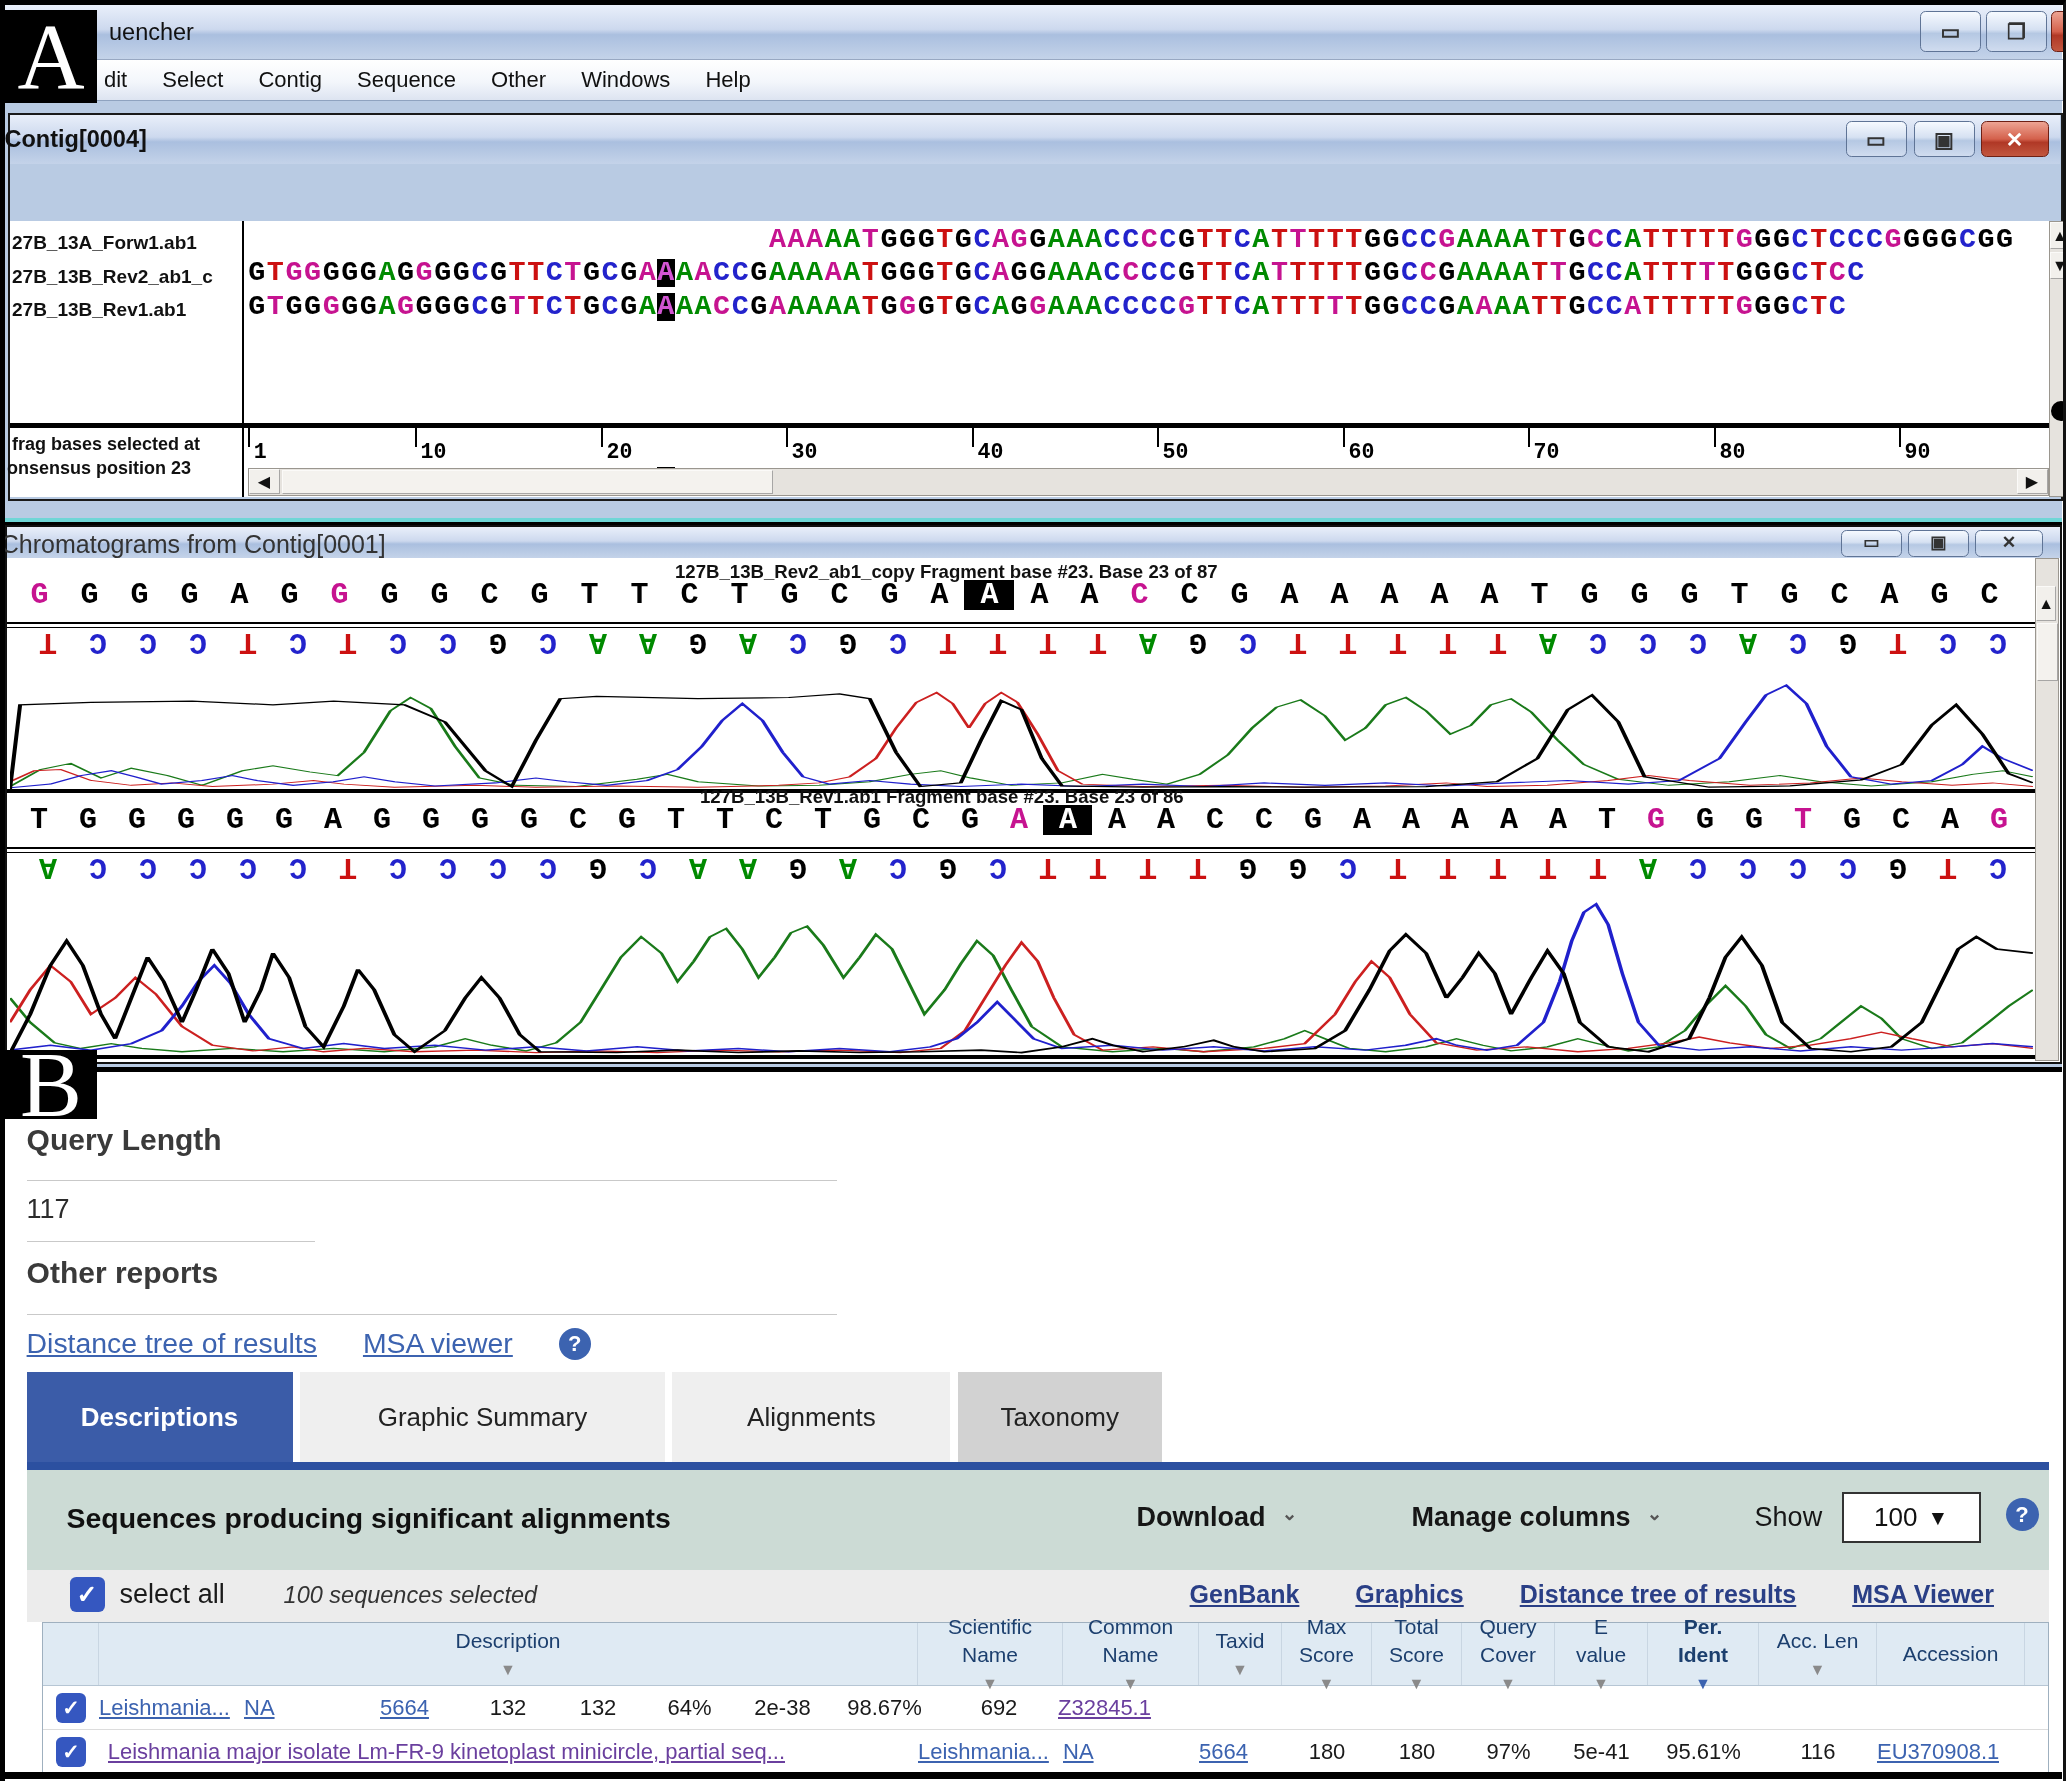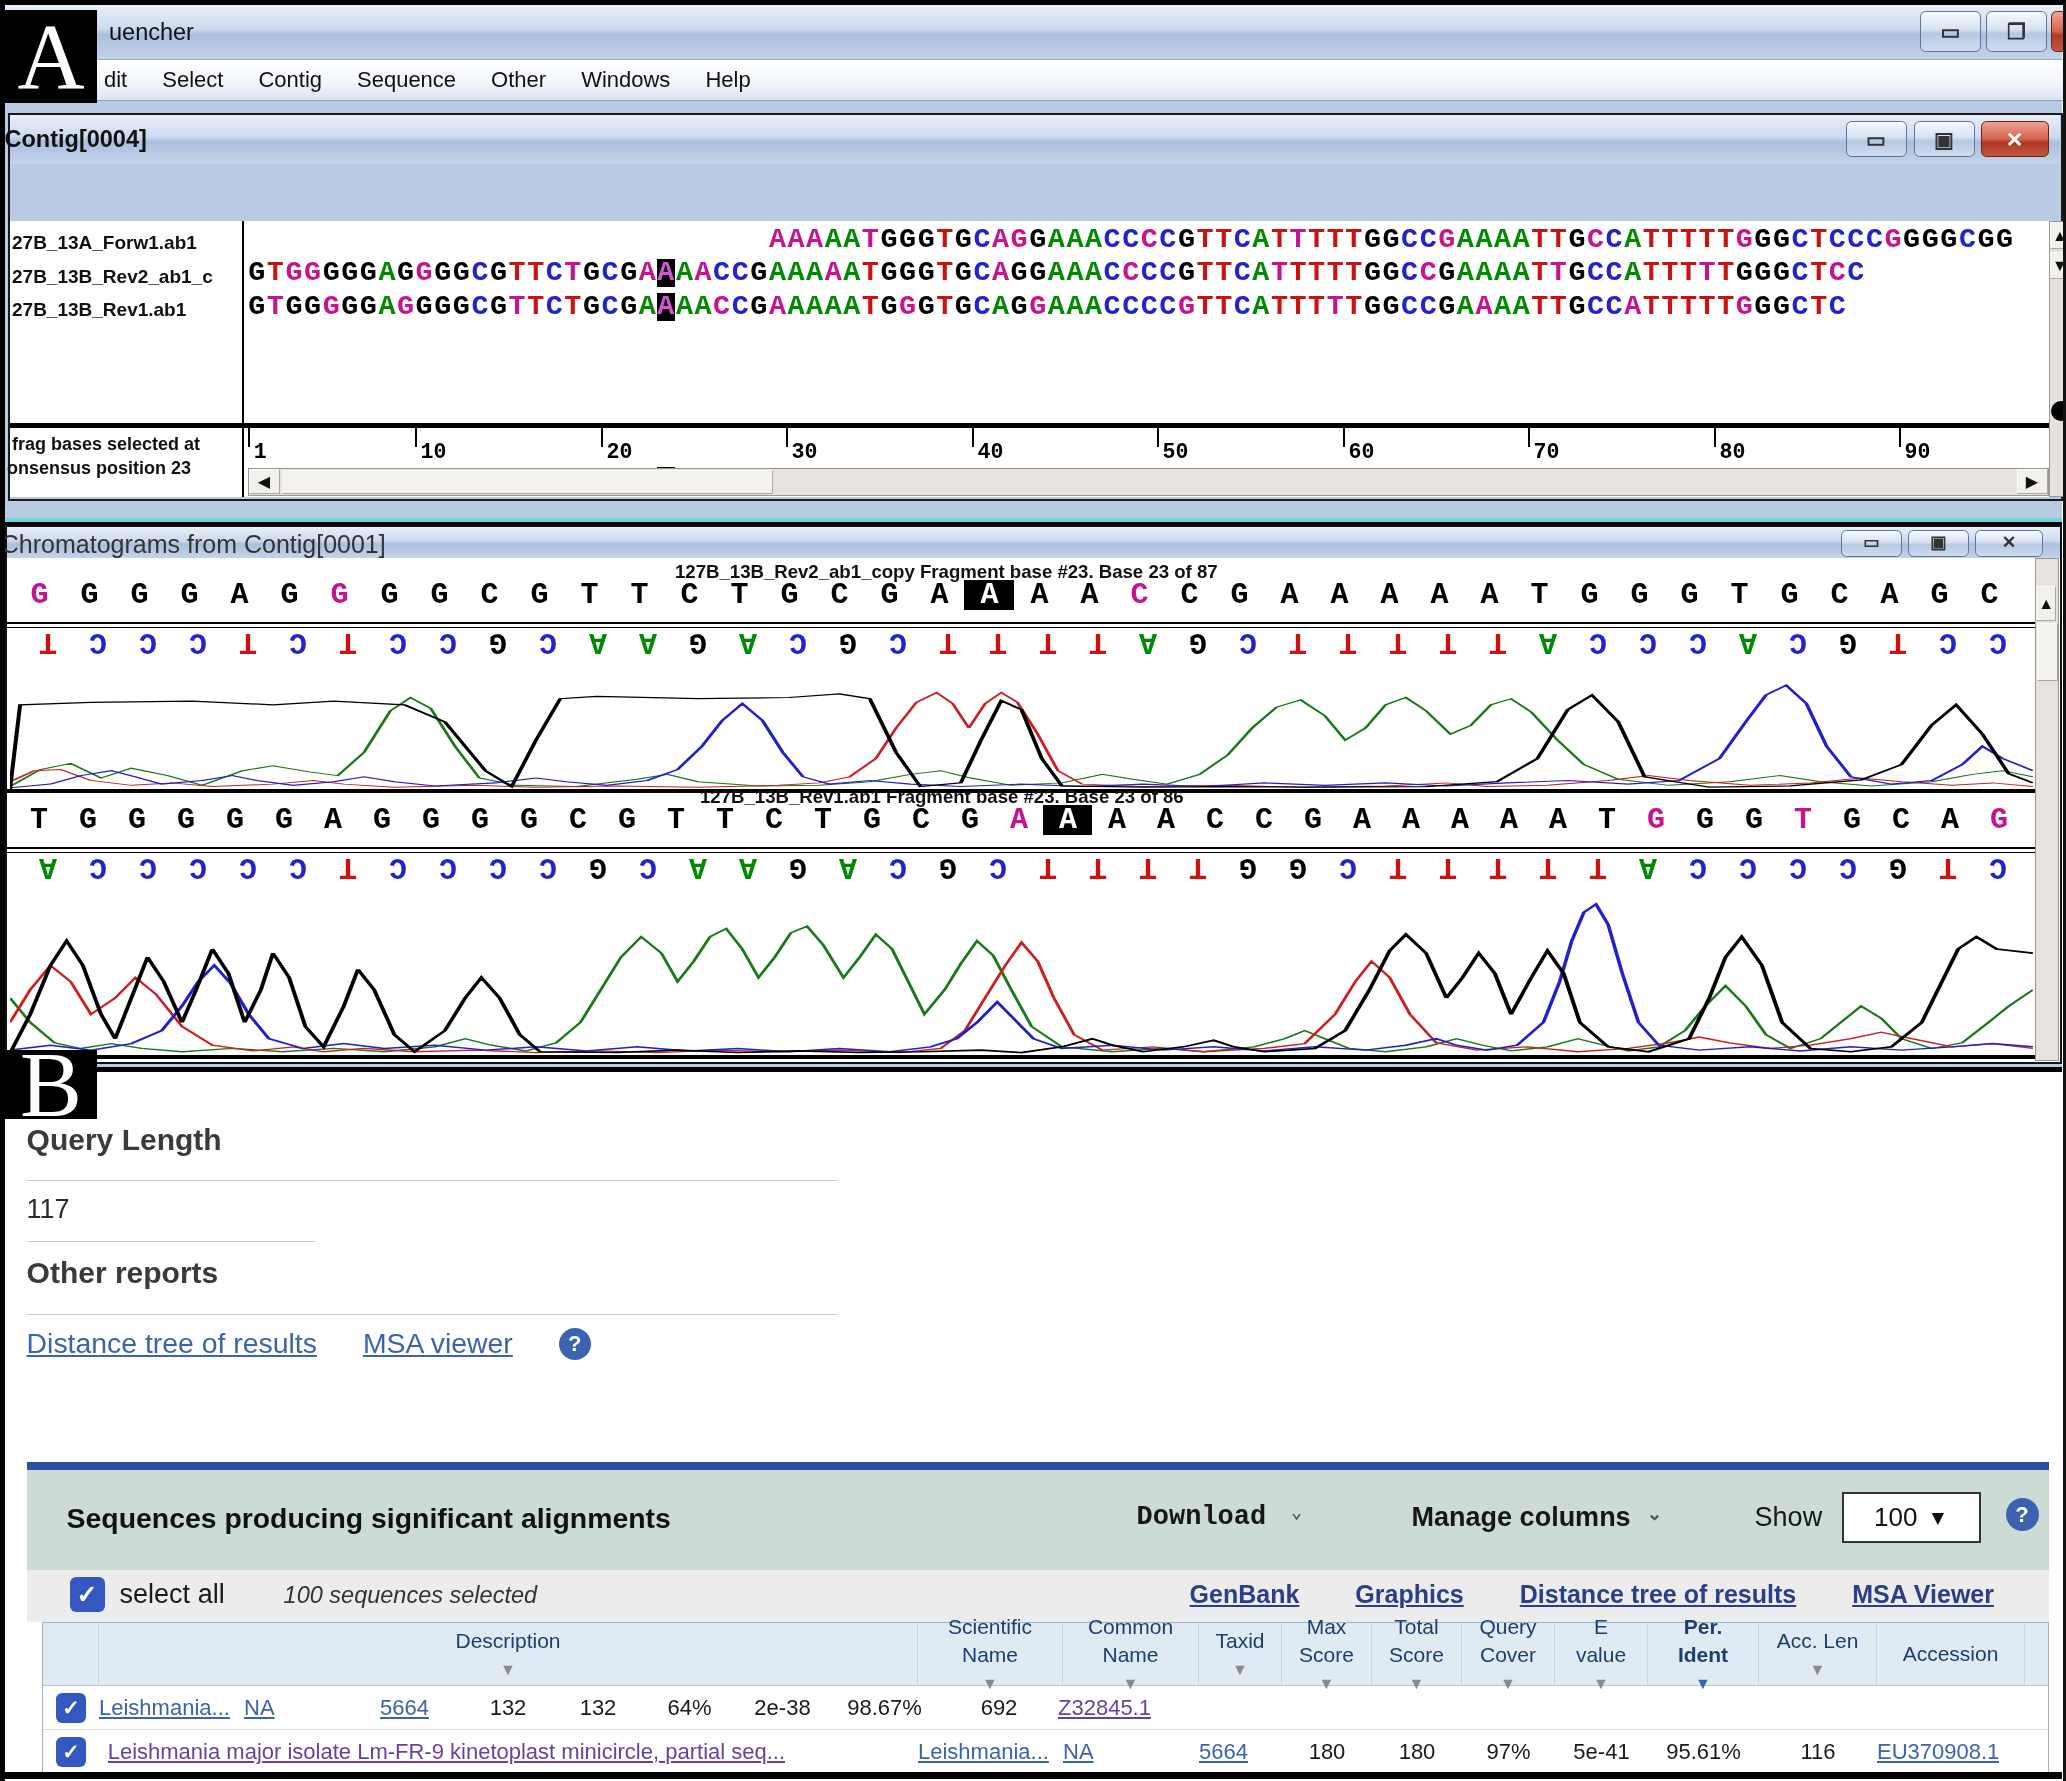--- a/index.html
+++ b/index.html
@@ -234,25 +234,31 @@
     <div class="abs bvalue" style="left:21.6px;top:127px;">117</div>
     <div class="abs hr" style="left:21.6px;top:174px;width:288px;"></div>
     <div class="abs blabel" style="left:21.6px;top:189px;">Other reports</div>
     <div class="abs hr" style="left:21.6px;top:247px;width:810px;"></div>
     <div class="abs" id="report-links" style="left:21.6px;top:260px;display:flex;gap:46px;align-items:center;">
       <span class="qicon" style="width:32px;height:32px;font-size:22px;order:99;">?</span>
     <span class="blink">Distance tree of results</span>
         <span class="blink">MSA viewer</span>
       </div>
 
+    <div class="abs" id="tab-strip" style="left: 21.6px; display: flex; gap: 7.4px; height: 90px; top: 305px;">
+        <div class="tab active" style="width: 266px;">Descriptions</div>
+        <div class="tab" style="width: 365px;">Graphic Summary</div>
+        <div class="tab" style="width: 278px;">Alignments</div>
+        <div class="tab" style="width: 204px; background: rgb(210, 210, 210);">Taxonomy</div>
+      </div>
     <div class="abs" style="left:21.6px;top:395px;width:2022px;height:8.7px;background:#2c50a0;"></div>
 
     <div class="abs tealband" style="left:21.6px;top:403px;width:2022px;height:100px;">
       <div class="abs" style="left:40px;top:32px;font-size:28.4px;font-weight:700;color:#111;">Sequences producing significant alignments</div>
-      <div class="abs" style="left:1110px;top:32px;font-size:27px;font-weight:700;color:#161616;font-family:Liberation Mono, monospace;">
+      <div class="abs" style="left:1110px;top:32px;font-size:27px;font-weight:700;color:#161616;">
         <span>Download</span>
         <span style="font-size:18.6px;color:#555;position:relative;top:-6.2px;margin-left:8.7px;">⌄</span>
       </div>
       <div class="abs" style="left:1385px;top:32px;font-size:27px;font-weight:700;color:#161616;">
         <span>Manage columns</span>
         <span style="font-size:18.6px;color:#555;position:relative;top:-6.2px;margin-left:8.7px;">⌄</span>
       </div>
       <div class="abs" style="left:1728px;top:32px;font-size:27px;color:#161616;">Show</div>
       <div class="abs" style="left:1815px;top:22px;width:139px;height:51px;background:#fff;border:2.5px solid #333;box-sizing:border-box;display:flex;align-items:center;justify-content:center;gap:10px;">
         <span style="font-size:26px;color:#111;">100</span>

